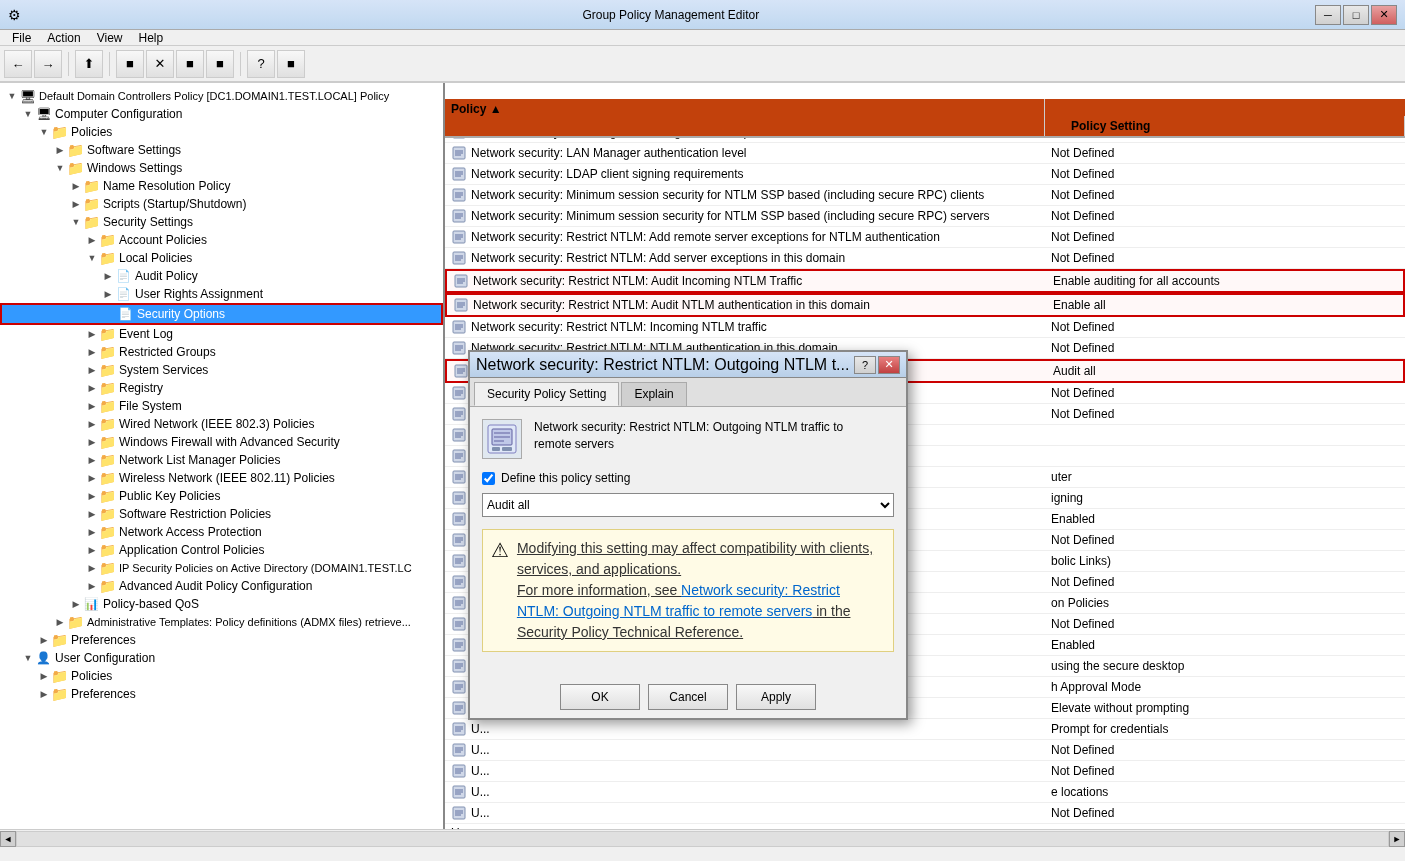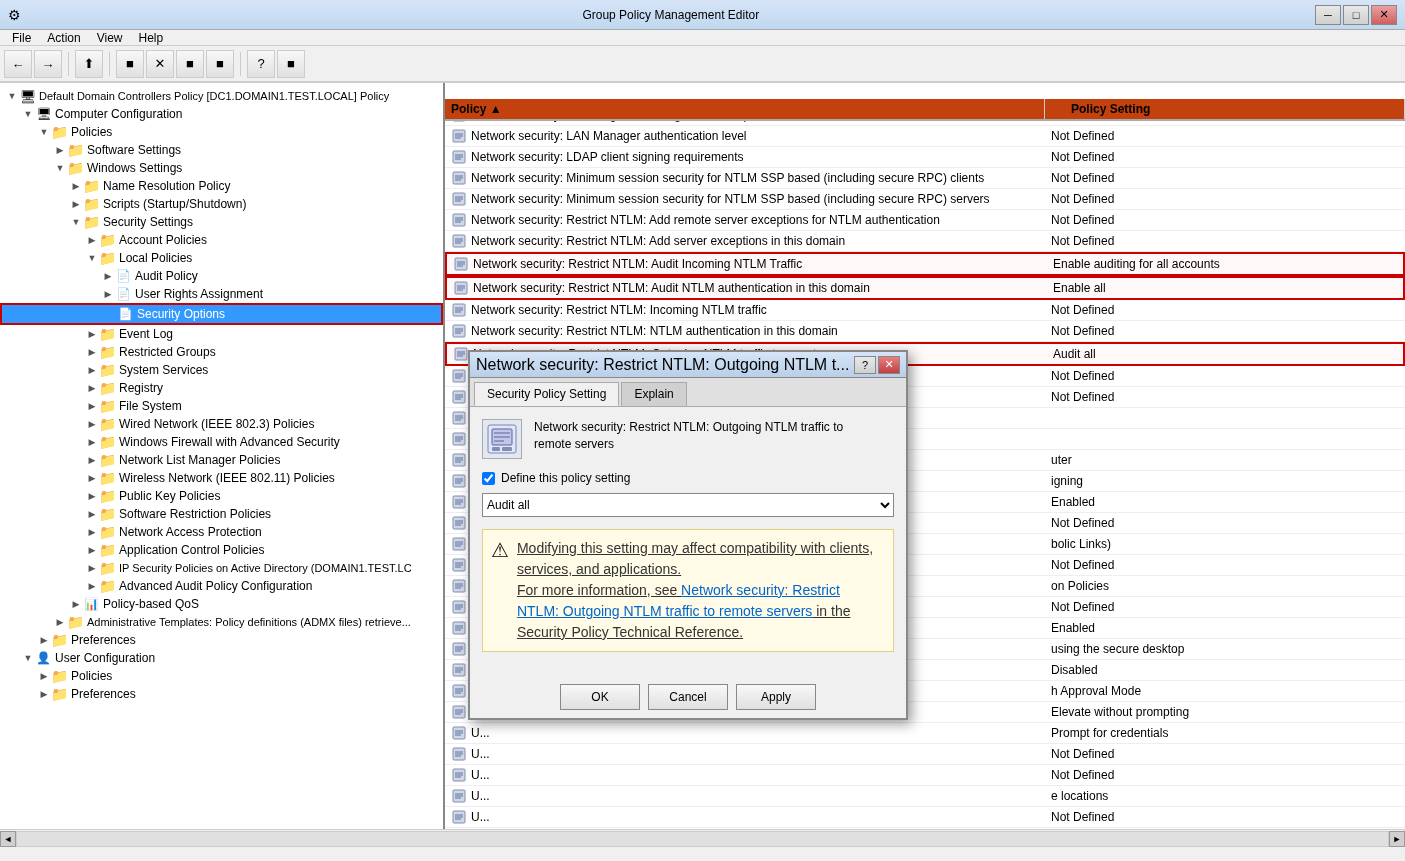--- a/index.html
+++ b/index.html
@@ -112,21 +112,21 @@
     }
     .table-header-cell {
       padding: 3px 6px;
       font-weight: bold;
       font-size: 12px;
       border-right: 1px solid #ccc;
       cursor: pointer;
       user-select: none;
     }
     .col-policy { width: 600px; min-width: 600px; }
-    .col-setting { flex: 1; }
+    .col-setting { flex: 1; margin-top: 17px; }
 
     
     .table-row {
       display: flex;
       border-bottom: 1px solid #eee;
       align-items: center;
     }
     .table-cell {
       padding: 2px 6px;
       font-size: 12px;
@@ -843,31 +843,20 @@
         </div>
         <div class="table-row">
           <div class="table-cell policy-cell"><span class="policy-icon">
               <svg width="16" height="16" viewBox="0 0 16 16">
                 <rect x="2" y="2" width="12" height="12" rx="1" fill="#d0d8e8" stroke="#8090b0" stroke-width="1"></rect>
                 <line x1="4" y1="6" x2="12" y2="6" stroke="#6070a0" stroke-width="1"></line>
                 <line x1="4" y1="8" x2="12" y2="8" stroke="#6070a0" stroke-width="1"></line>
                 <line x1="4" y1="10" x2="10" y2="10" stroke="#6070a0" stroke-width="1"></line>
               </svg>
             </span>U...</div>
-          <div class="table-cell setting-cell">Disabled</div>
-        </div>
-        <div class="table-row">
-          <div class="table-cell policy-cell"><span class="policy-icon">
-              <svg width="16" height="16" viewBox="0 0 16 16">
-                <rect x="2" y="2" width="12" height="12" rx="1" fill="#d0d8e8" stroke="#8090b0" stroke-width="1"></rect>
-                <line x1="4" y1="6" x2="12" y2="6" stroke="#6070a0" stroke-width="1"></line>
-                <line x1="4" y1="8" x2="12" y2="8" stroke="#6070a0" stroke-width="1"></line>
-                <line x1="4" y1="10" x2="10" y2="10" stroke="#6070a0" stroke-width="1"></line>
-              </svg>
-            </span>U...</div>
           <div class="table-cell setting-cell">h Approval Mode</div>
         </div>
         <div class="table-row">
           <div class="table-cell policy-cell"><span class="policy-icon">
               <svg width="16" height="16" viewBox="0 0 16 16">
                 <rect x="2" y="2" width="12" height="12" rx="1" fill="#d0d8e8" stroke="#8090b0" stroke-width="1"></rect>
                 <line x1="4" y1="6" x2="12" y2="6" stroke="#6070a0" stroke-width="1"></line>
                 <line x1="4" y1="8" x2="12" y2="8" stroke="#6070a0" stroke-width="1"></line>
                 <line x1="4" y1="10" x2="10" y2="10" stroke="#6070a0" stroke-width="1"></line>
               </svg>

